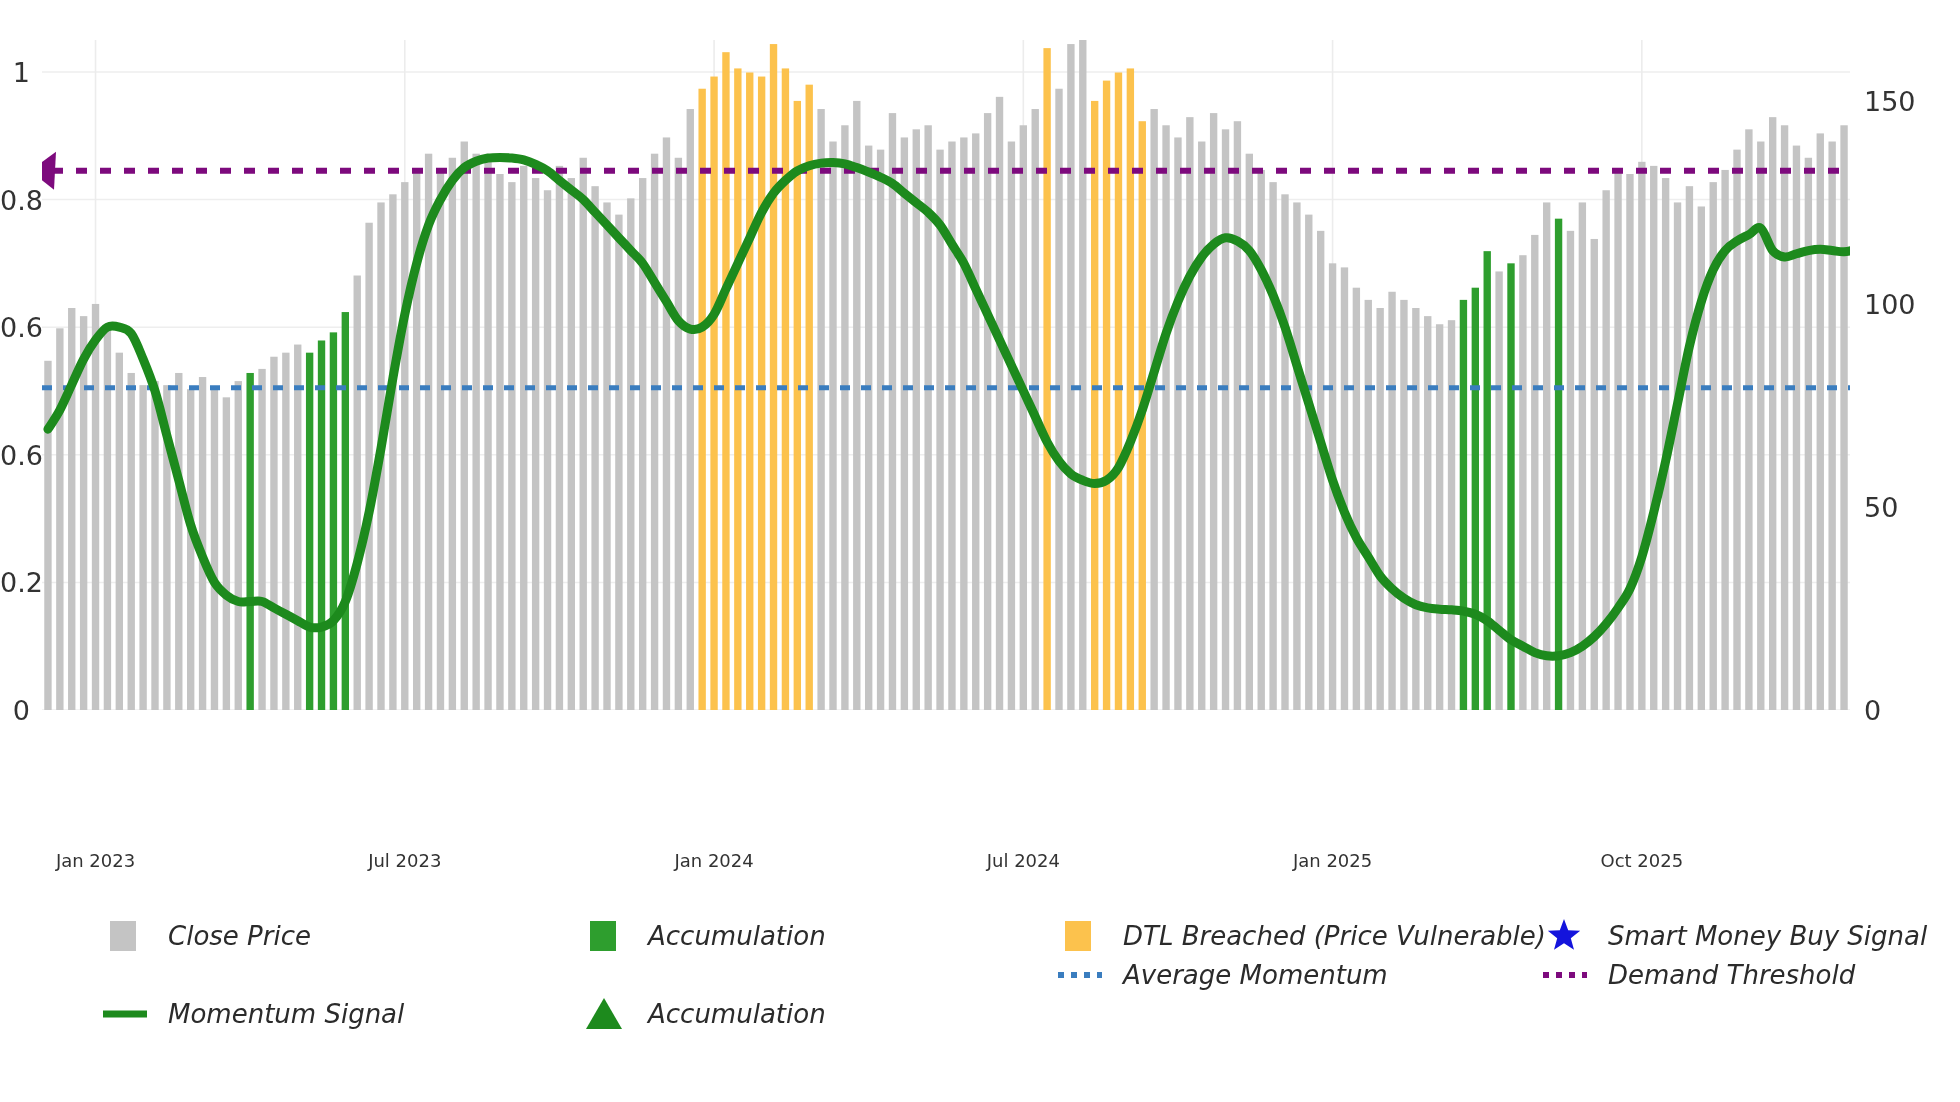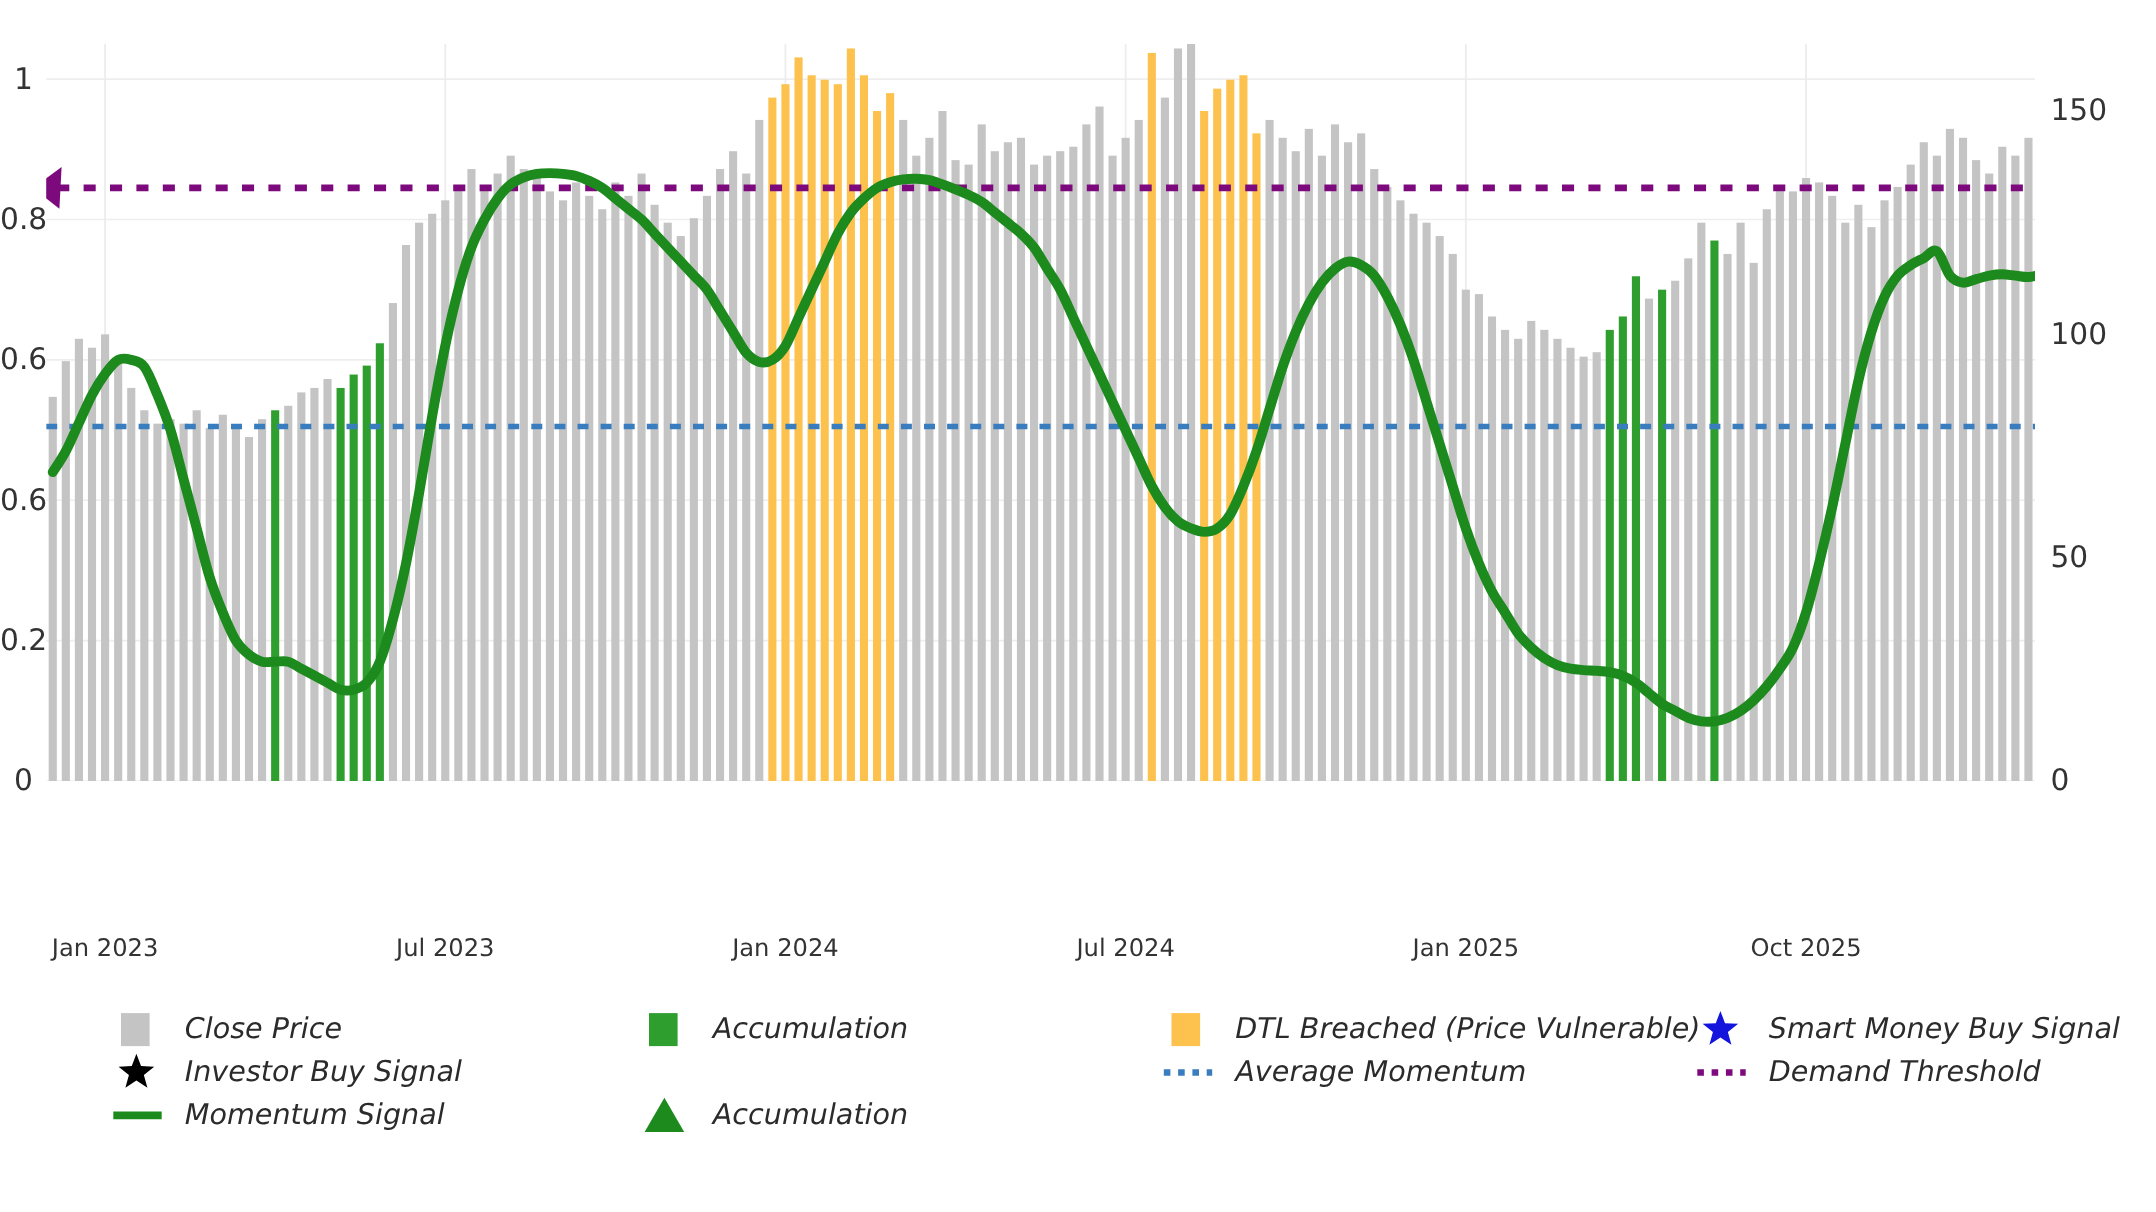--- a/index.html
+++ b/index.html
@@ -38,21 +38,21 @@
   .ytick-r {
     position: absolute;
     text-align: left;
     font-size: 27px;
     color: #333333;
     transform: translateY(-50%);
     white-space: nowrap;
   }
   .xtick {
     position: absolute;
-    font-size: 22px;
+    font-size: 18px;
     color: #333333;
     transform: translateX(-50%);
     white-space: nowrap;
   }
 
   
   #source-watermark {
     position: absolute;
     right: 22px;
     top: 757px;
@@ -312,28 +312,20 @@
 
   <div id="legend">
       <div class="legend-entry" style="left: 100px; top: 0px;">
         <span class="lg-key">
           <svg width="46" height="36">
             <rect x="8" y="3" width="26" height="30" fill="#c4c4c4"></rect>
           </svg>
         </span>
         <span class="legend-label">Close Price</span>
       </div>
-      <div class="legend-entry" style="left: 100px; top: 39px;">
-        <span class="lg-key">
-          <svg width="46" height="36">
-            <polygon points="22.0,1.0 26.2,12.2 38.2,12.7 28.8,20.2 32.0,31.8 22.0,25.2 12.0,31.8 15.2,20.2 5.8,12.7 17.8,12.2" fill="#000000"></polygon>
-          </svg>
-        </span>
-        <span class="legend-label">Investor Buy Signal</span>
-      </div>
       <div class="legend-entry" style="left: 100px; top: 78px;">
         <span class="lg-key">
           <svg width="46" height="36">
             <line x1="1" x2="45" y1="18" y2="18" stroke="#1d8a1d" stroke-width="7"></line>
           </svg>
         </span>
         <span class="legend-label">Momentum Signal</span>
       </div>
       <div class="legend-entry" style="left: 580px; top: 0px;">
         <span class="lg-key">

